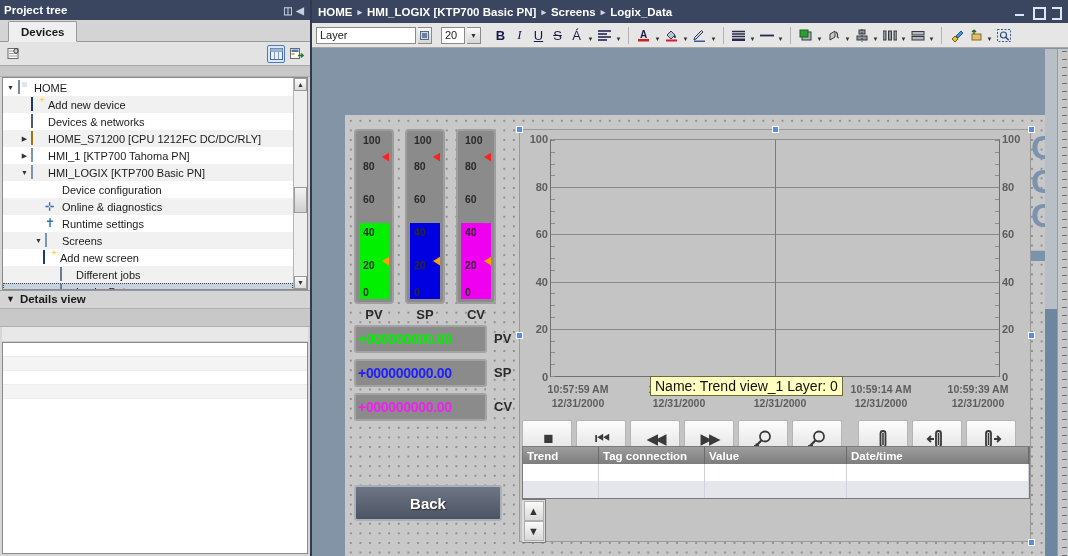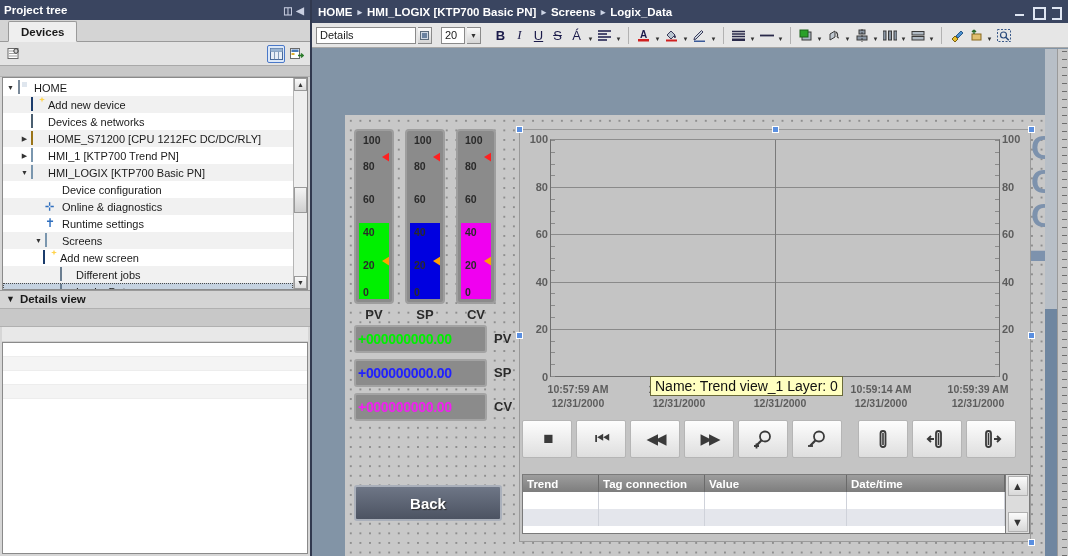--- a/index.html
+++ b/index.html
@@ -198,21 +198,21 @@
   .xlab { position:absolute; text-align:center; font-size:10.5px; color:#5d5d5d; font-weight:bold; line-height:14px; width:92px;}
 
   .tv-toolbar { position:absolute; left:2px; top:290px; width:508px; height:40px; display:flex; gap:0; }
   .tv-btn {
     width:50px;height:38px; margin-right:4px;
     background:linear-gradient(#fdfdfd,#dedede); border:1px solid #b5b5b5; border-radius:2px;
     display:flex;align-items:center;justify-content:center; color:#3a3a3a;
   }
   .tv-gap { width:12px; }
 
-  .tv-table { position:absolute; left:2px; top:344px; width:508px; height:60px; display:flex; }
+  .tv-table { position:absolute; left:2px; top:316px; width:508px; height:60px; display:flex;flex-direction:column; }
   .tv-tablebody { flex:1; border:1px solid #7a7a7a; background:#fff; }
   .tv-thead { height:17px; display:flex; background:linear-gradient(#9d9d9d,#7d7d7d); }
   .tv-th { color:#fff; font-weight:bold; font-size:11.5px; padding-left:4px;
     display:flex;align-items:center; border-right:1px solid #6a6a6a;}
   .tv-trow { height:17px; display:flex; }
   .tv-trow.alt { background:#e4e6ec; }
   .tv-td { border-right:1px solid #cfd2da; }
   .tv-scroll { width:24px; border:1px solid #7a7a7a; border-left:none; background:#dcdcdc;
      display:flex;flex-direction:column;align-items:center;justify-content:space-between;padding:1px 0;}
   .tv-sc-btn { width:20px;height:20px;background:linear-gradient(#fbfbfb,#d8d8d8);border:1px solid #b0b0b0;
@@ -300,21 +300,21 @@
             <span class="tlabel">Devices &amp; networks</span>
           </div>
           <div class="tree-row" style="padding-left: 16px;">
             <span class="tw">▶</span>
             <span class="ticon"><span class="ic-folder-g"></span></span>
             <span class="tlabel">HOME_S71200 [CPU 1212FC DC/DC/RLY]</span>
           </div>
           <div class="tree-row" style="padding-left: 16px;">
             <span class="tw">▶</span>
             <span class="ticon"><span class="ic-folder-blue"></span></span>
-            <span class="tlabel">HMI_1 [KTP700 Trend PN]</span>
+            <span class="tlabel">HMI_1 [KTP700 Tahoma PN]</span>
           </div>
           <div class="tree-row" style="padding-left: 16px;">
             <span class="tw">▼</span>
             <span class="ticon"><span class="ic-folder-blue"></span></span>
             <span class="tlabel">HMI_LOGIX [KTP700 Basic PN]</span>
           </div>
           <div class="tree-row" style="padding-left: 30px;">
             <span class="tw"></span>
             <span class="ticon"><span class="ic-devcfg"></span></span>
             <span class="tlabel">Device configuration</span>
@@ -386,21 +386,21 @@
       <span class="bc-spacer"></span>
       <span class="win-btns">
         <span class="wb wb-min"></span>
         <span class="wb wb-max"></span>
         <span class="wb wb-close"></span>
       </span>
     </div>
 
     <div class="fmt-bar">
       <div class="fontbox">
-        <span>Details</span>
+        <span>Layer</span>
       </div>
       <div class="combo-btn">
         <svg width="9" height="9" viewBox="0 0 9 9">
             <rect x="0.5" y="0.5" width="8" height="8" fill="#cfd8e4" stroke="#5a6a7a"></rect>
             <rect x="2" y="2" width="5" height="5" fill="#6a82a0"></rect>
           </svg>
       </div>
       <div class="sizebox">
         <span>20</span>
       </div>

